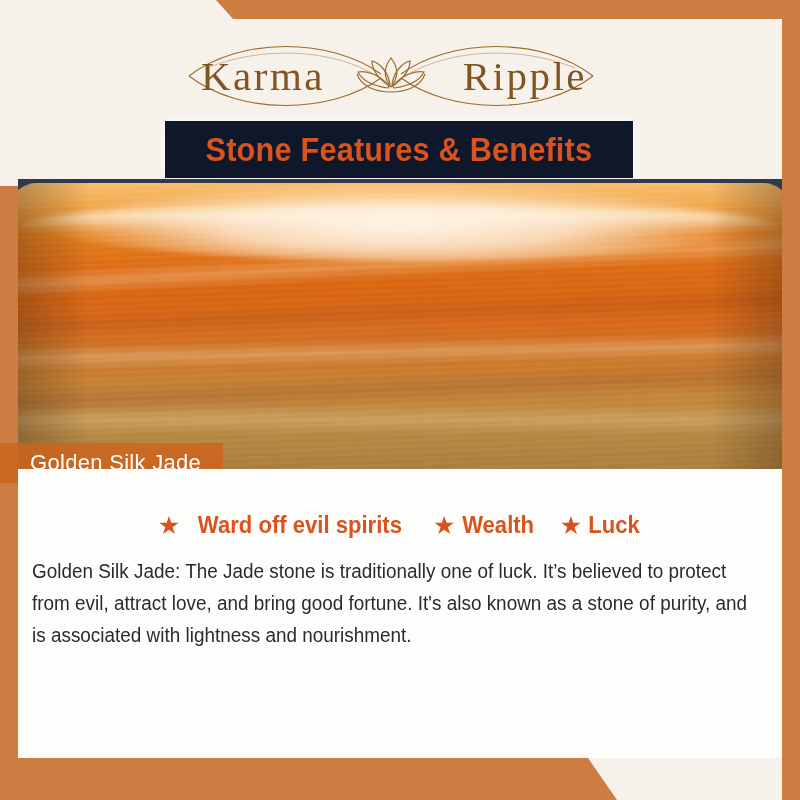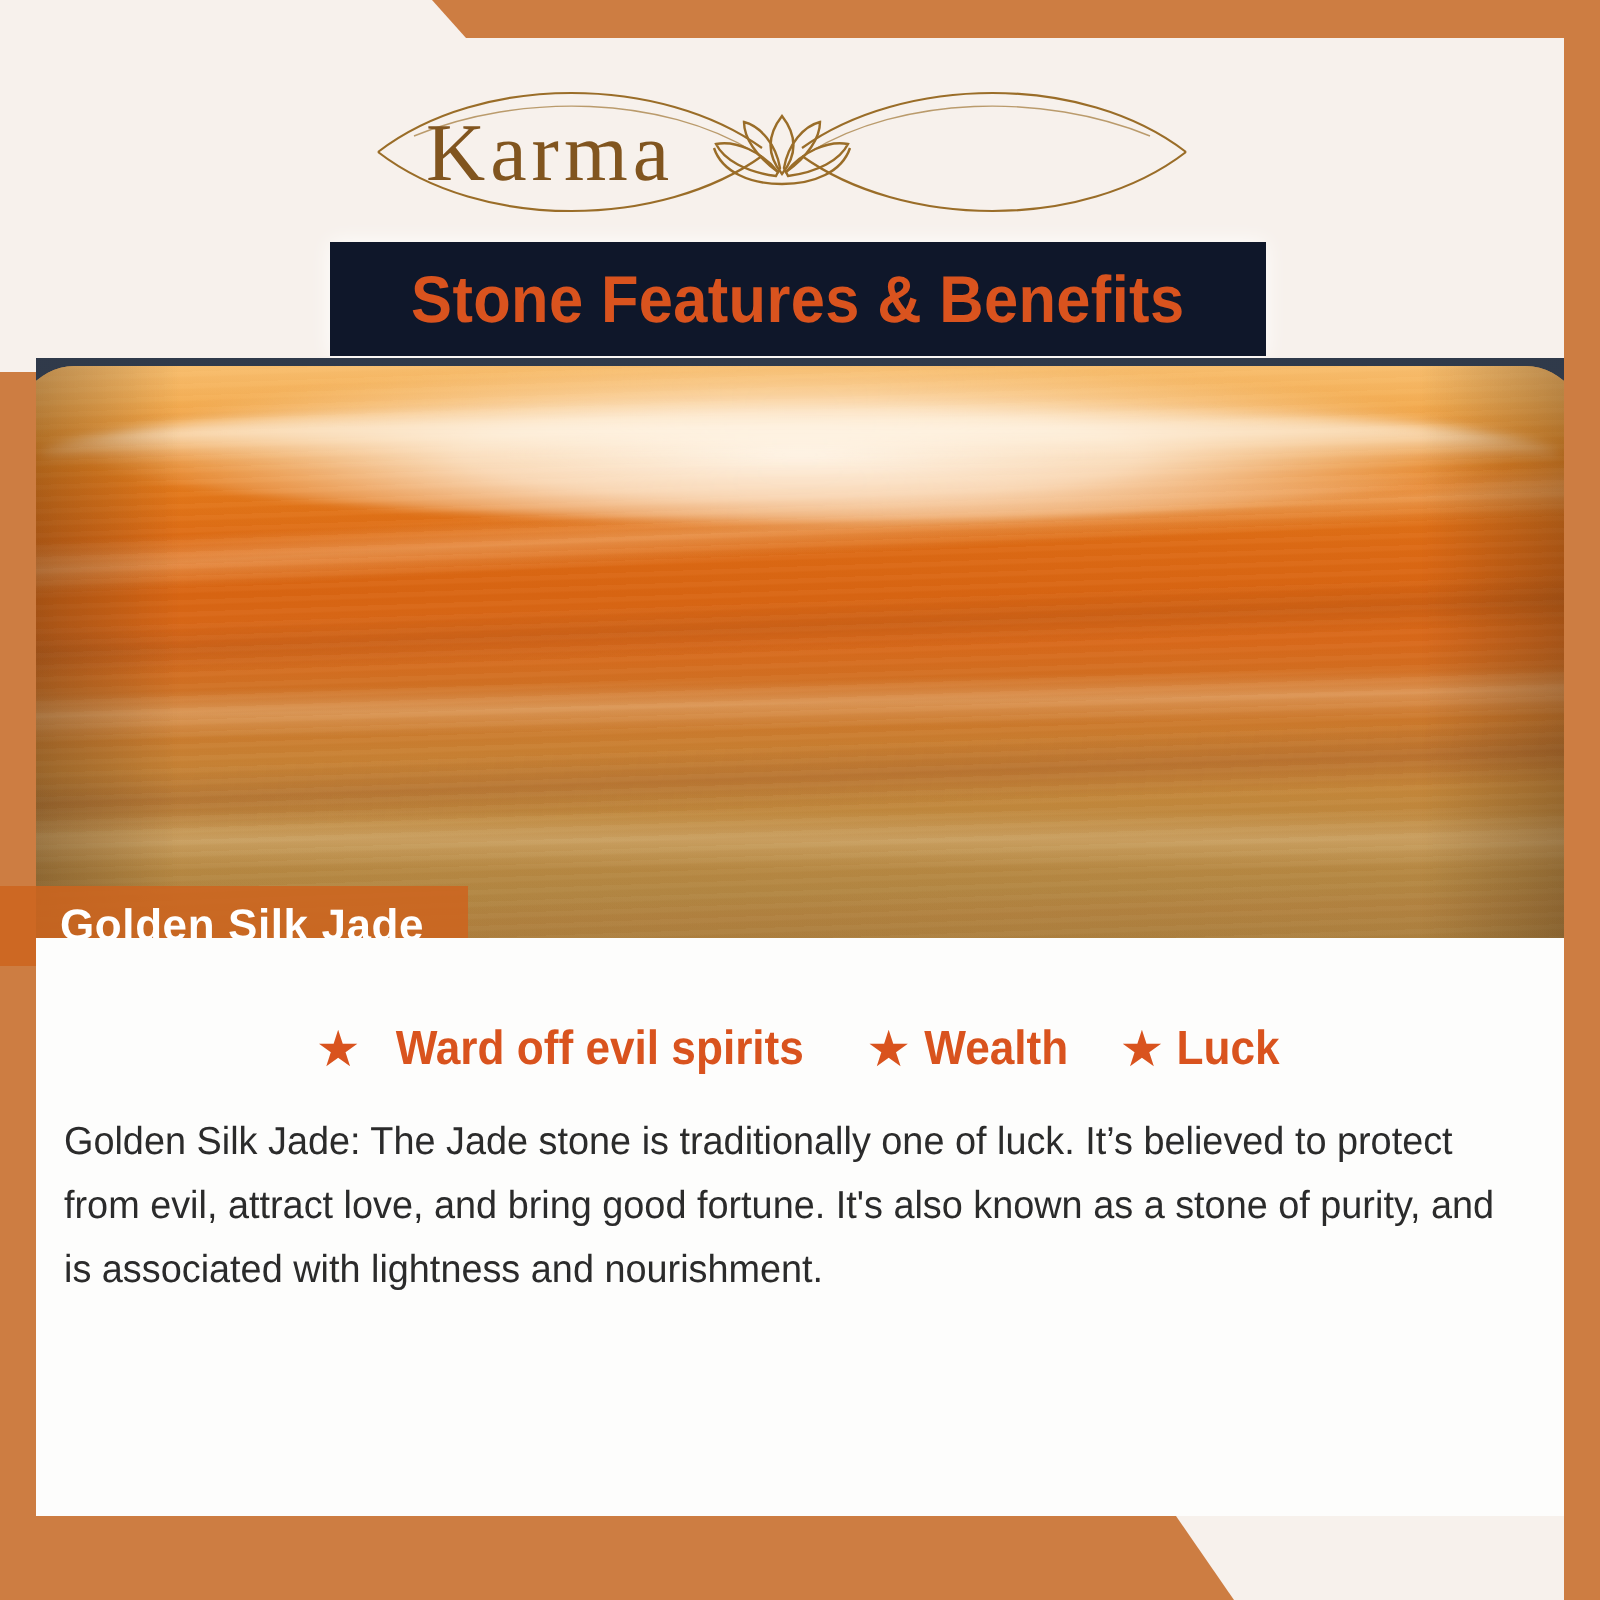--- a/index.html
+++ b/index.html
@@ -83,21 +83,21 @@
     font-size: 41px;
     color: #81551f;
     letter-spacing: 2.5px;
     display: flex;
     align-items: center;
     width: 100%;
     justify-content: space-between;
     padding: 0 6px;
     box-sizing: border-box;
   }
-  .logo-word-l { margin-left: 26px; }
+  .logo-word-l { margin-left: 14px; }
   .logo-word-r { margin-right: 8px; }
 
   
   .title-banner {
     position: absolute;
     top: 121px;
     left: 165px;
     width: 468px;
     height: 57px;
     background: #0f172a;
@@ -229,21 +229,21 @@
     top: 443px;
     left: 0;
     height: 40px;
     padding: 0 22px 0 30px;
     background: rgba(205,100,30,0.86);
     display: flex;
     align-items: center;
   }
   .stone-badge-text {
     font-family: "Liberation Sans", sans-serif;
-    font-weight: bold;
+    font-weight: normal;
     font-size: 22px;
     color: #ffffff;
     letter-spacing: 0.3px;
     white-space: nowrap;
   }
 
   
   .content {
     position: absolute;
     top: 469px;
@@ -324,20 +324,21 @@
           <path d="M0,-22 C7,-13 8,-3 0,7 C-8,-3 -7,-13 0,-22 Z"></path>
           <path d="M-2,6 C-13,-2 -19,-11 -19,-19 C-11,-17 -3,-8 -1,4 Z"></path>
           <path d="M2,6 C13,-2 19,-11 19,-19 C11,-17 3,-8 1,4 Z"></path>
           <path d="M-3,8 C-18,6 -29,0 -33,-8 C-23,-10 -10,-4 -2,6 Z"></path>
           <path d="M3,8 C18,6 29,0 33,-8 C23,-10 10,-4 2,6 Z"></path>
           <path d="M-34,-6 C-30,6 -16,12 0,12 C16,12 30,6 34,-6"></path>
         </g>
       </svg>
       <div class="logo-text">
         <span class="logo-word-l">Karma</span>
+        <span class="logo-word-r">Ripple</span>
       </div>
     </div>
   </div>
 
   <div class="title-banner">
     <span class="title-text">Stone Features &amp; Benefits</span>
   </div>
 
   <div class="stone-photo">
     <div class="stone-bg"></div>

